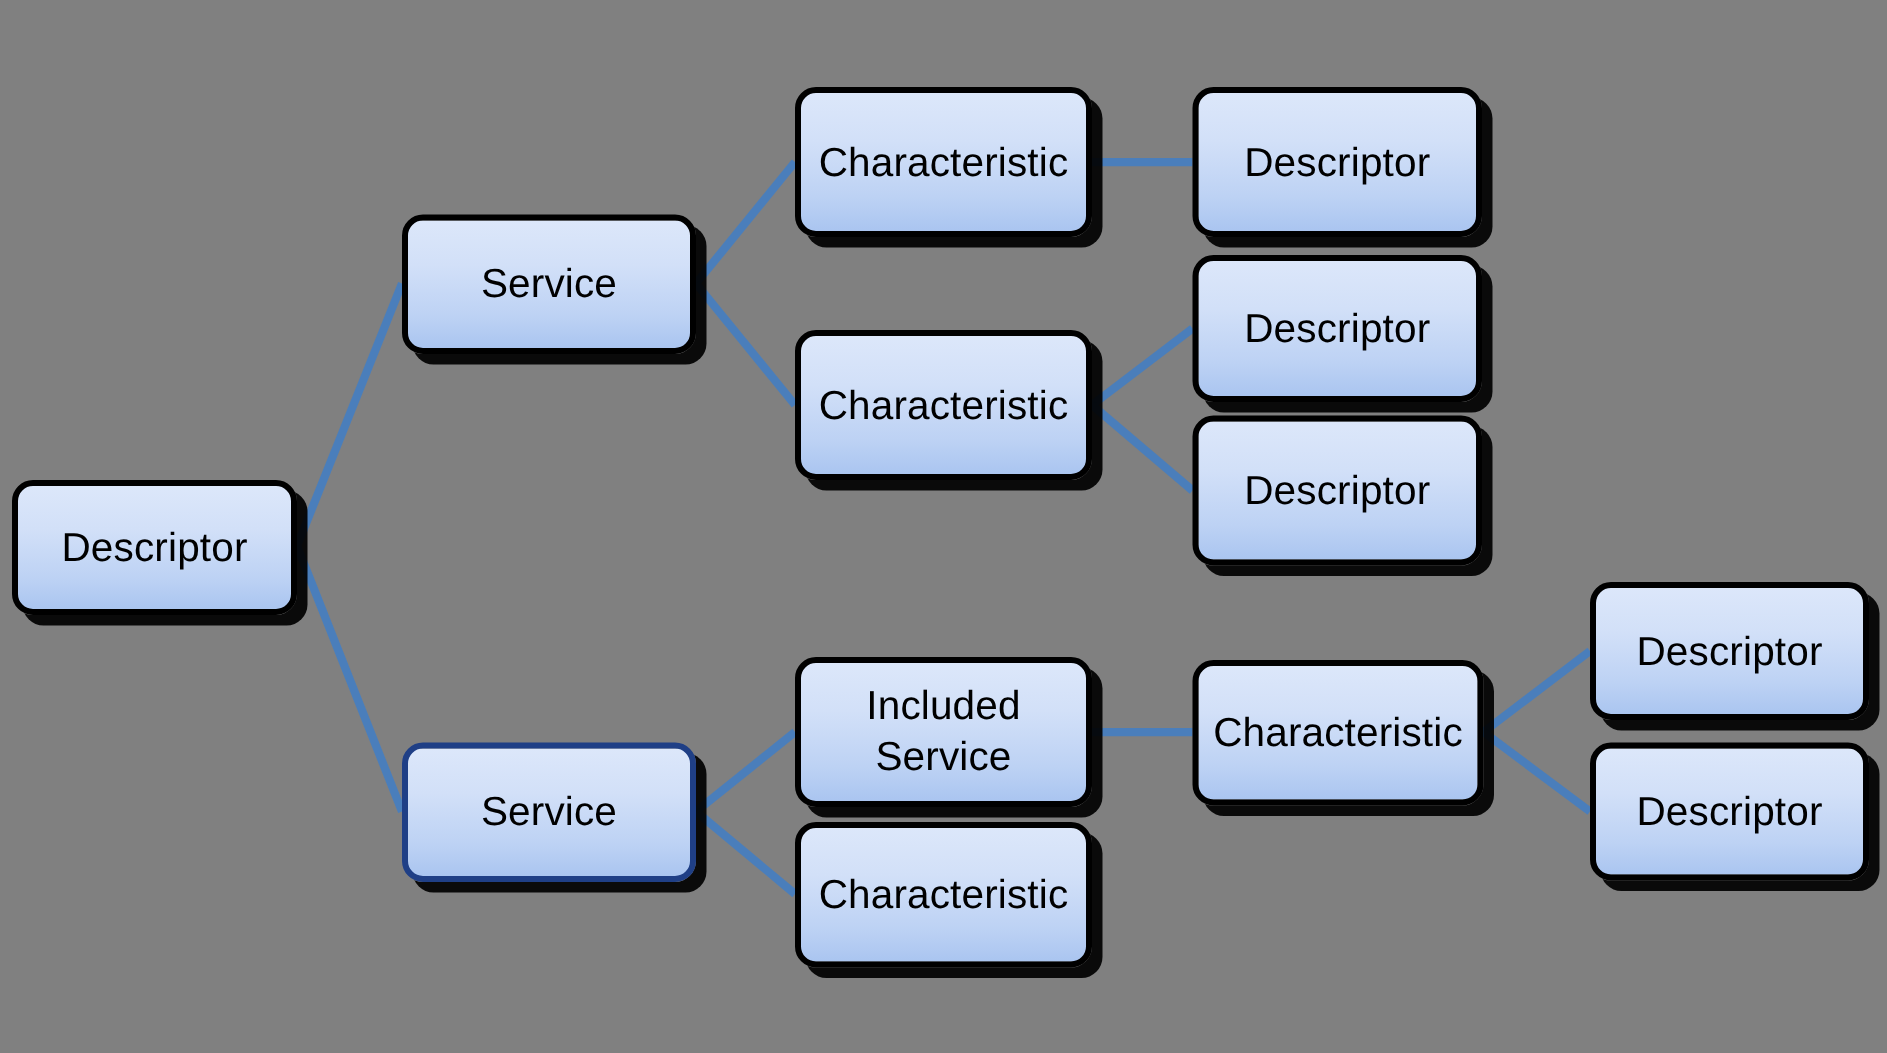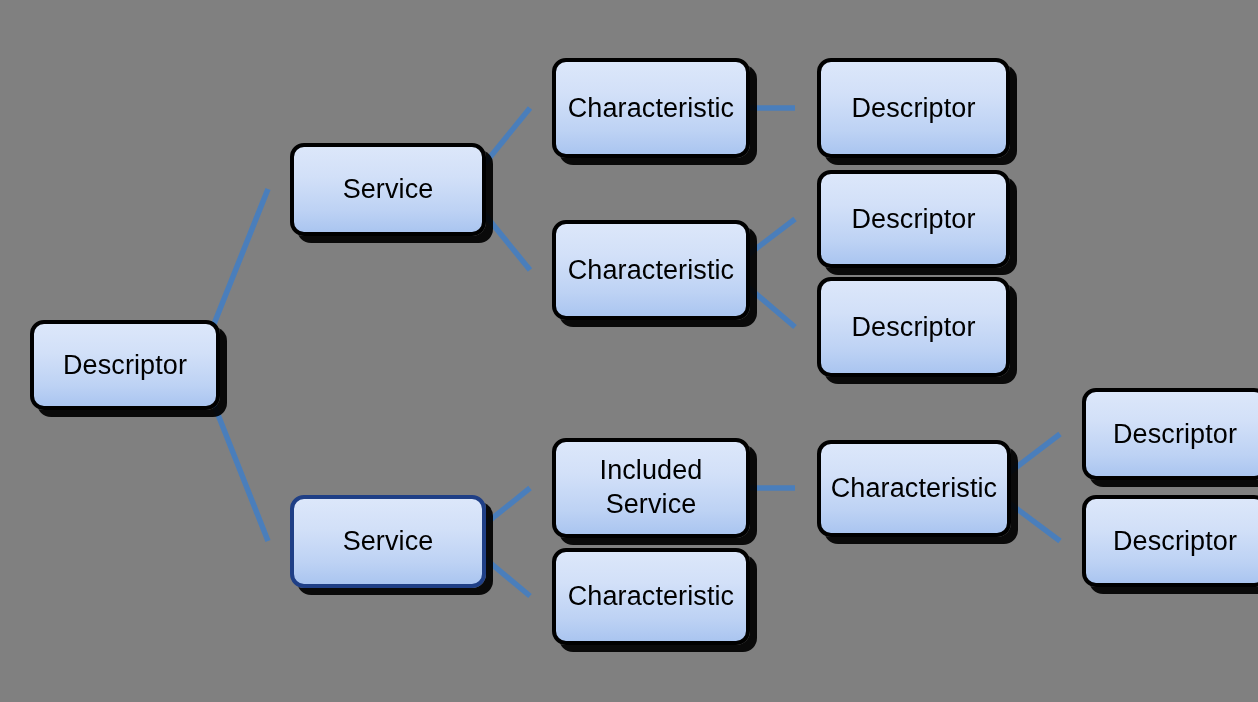--- a/index.html
+++ b/index.html
@@ -37,21 +37,20 @@
     border-radius: 14px;
     border: 4px solid #000000;
     background: linear-gradient(to bottom, #dce7fa 0%, #d2e0f8 35%, #bdd2f4 75%, #aac5f0 100%);
     box-shadow: 7px 7px 0 0 rgba(0,0,0,0.92);
     color: #000000;
     font-size: 27px;
     line-height: 1.12;
     letter-spacing: 0.1px;
     white-space: pre-line;
     z-index: 2;
-    margin-left: 22px;
   }
   .node.blue-border {
     border-color: #1f3f86;
   }
   .node.two-line {
     line-height: 1.25;
   }
 </style>
 </head>
 <body>

